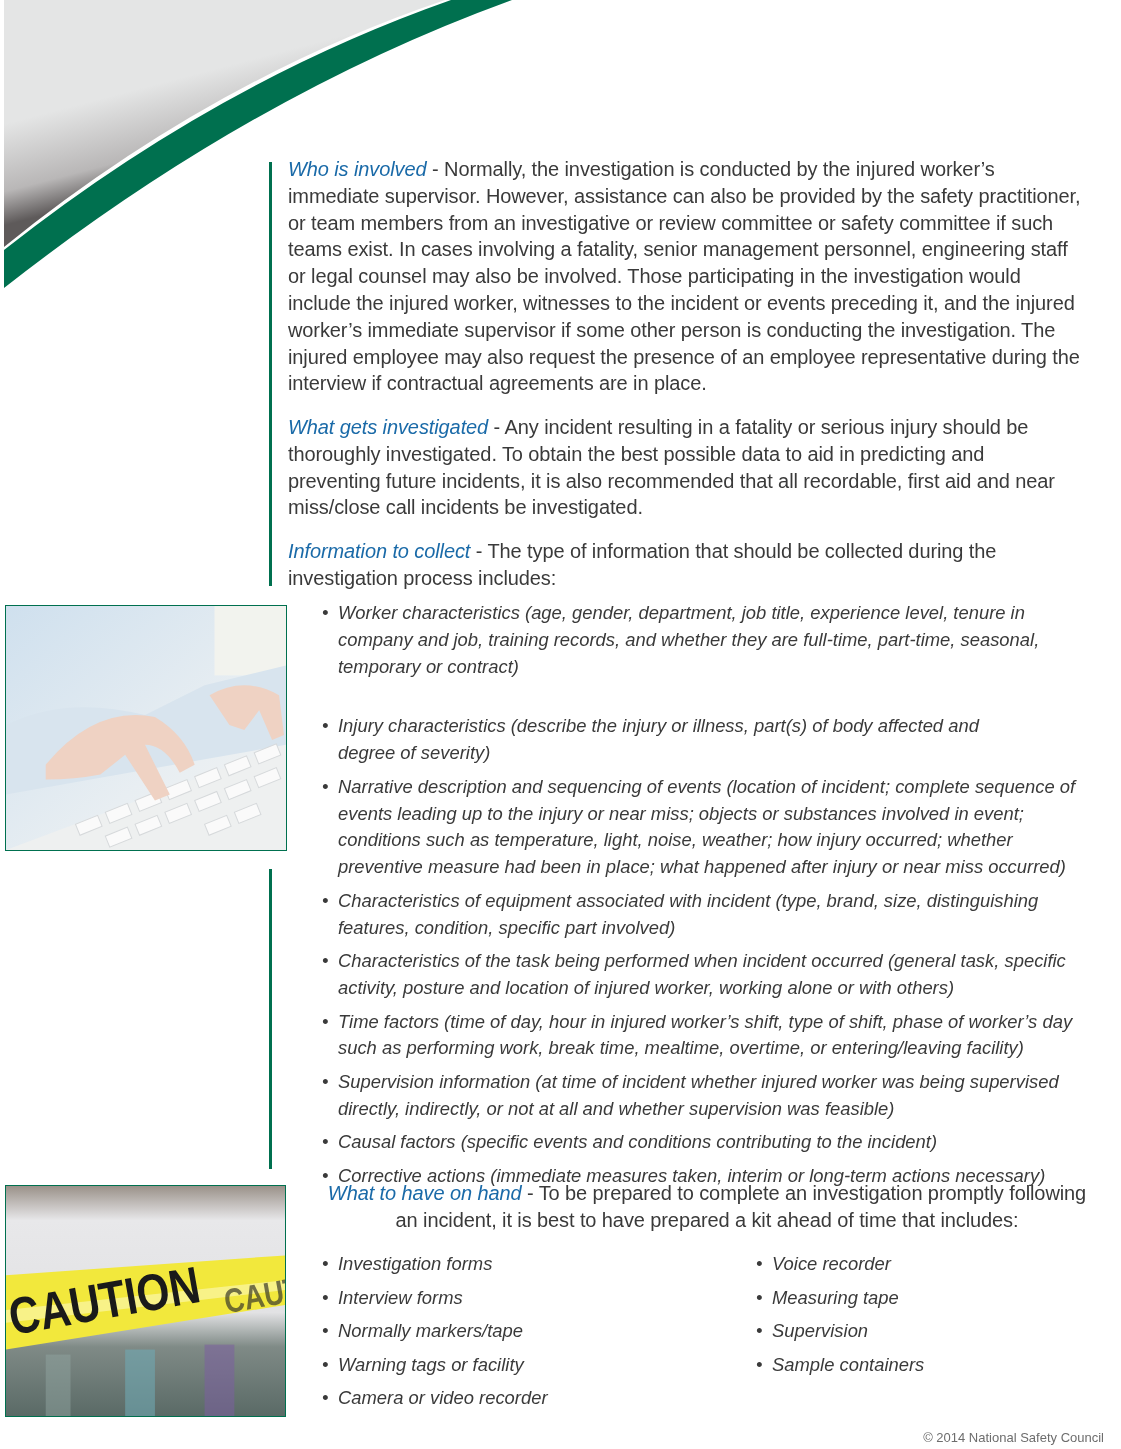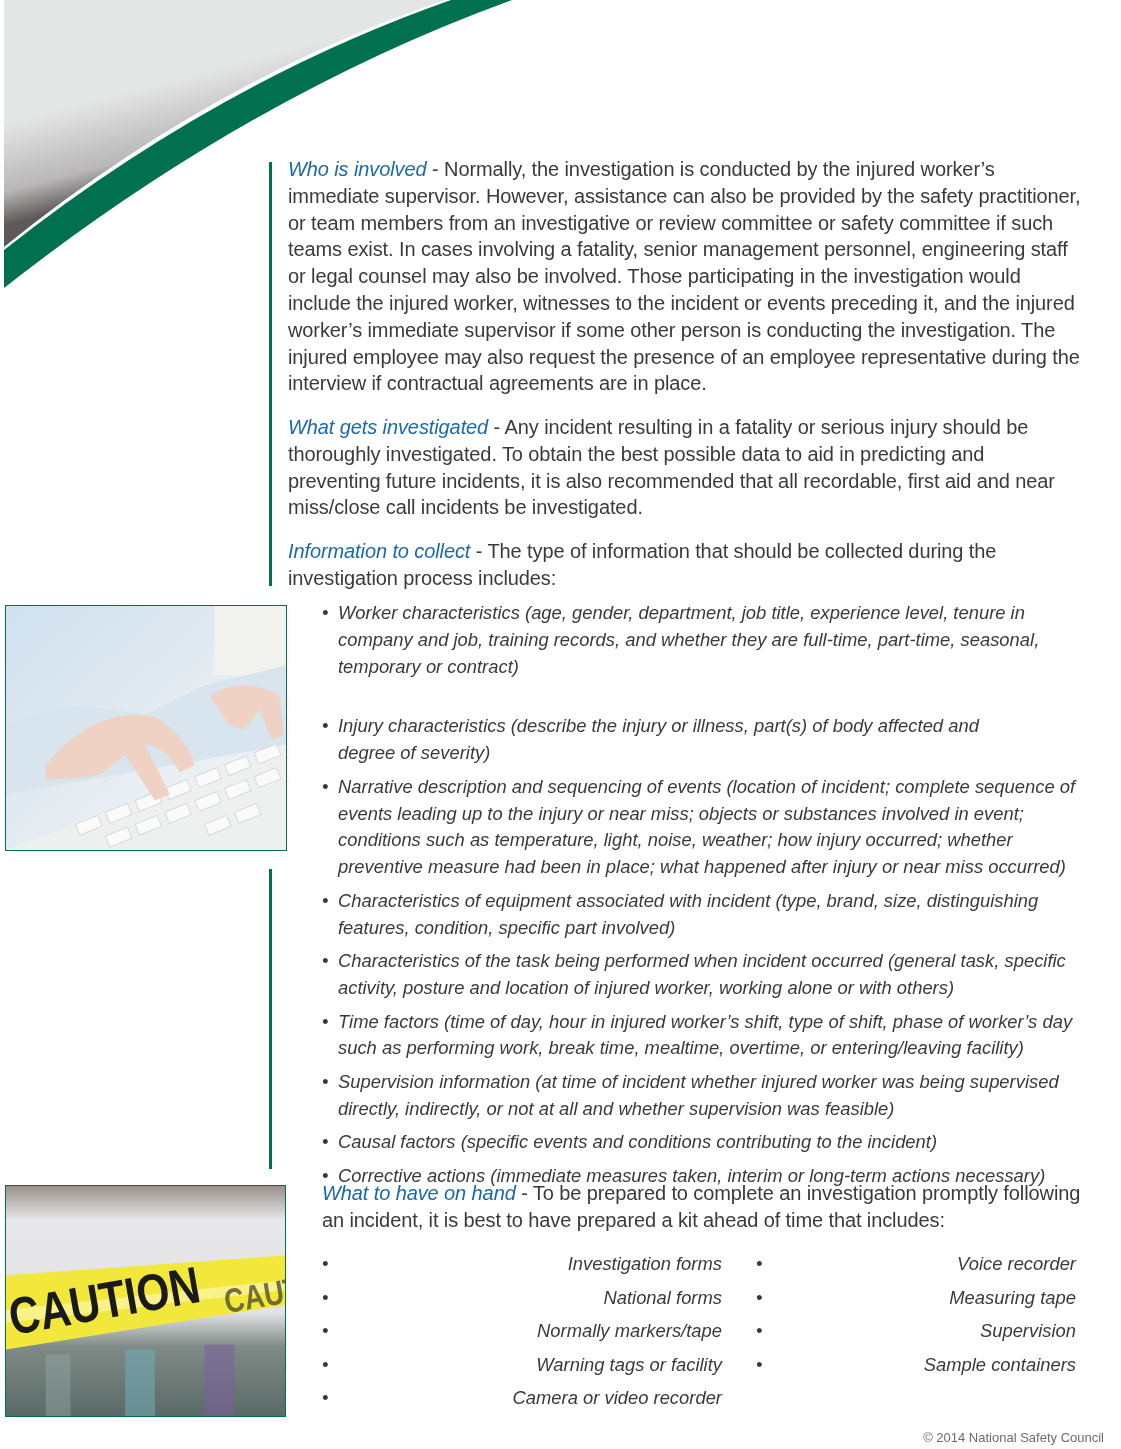--- a/index.html
+++ b/index.html
@@ -6,21 +6,21 @@
   body { width:1121px; height:1449px; position:relative; overflow:hidden;
          font-family:"Liberation Sans", sans-serif; color:#3a3a3a; }
   .swoosh { position:absolute; left:0; top:0; width:560px; height:300px; }
   .rule { position:absolute; left:269px; width:3px; background:#00704f; }
   .photo { position:absolute; left:5px; border:1.5px solid #00704f; box-sizing:border-box; overflow:hidden; }
   .para { position:absolute; font-size:20px; line-height:26.8px; letter-spacing:-0.1px; margin:0; }
   .para .head { color:#1a6aa8; font-style:italic; }
   ul.bullets { position:absolute; list-style:none; margin:0; padding:0; font-size:18.4px; line-height:26.8px; }
   ul.bullets li { position:relative; padding-left:16px; margin-bottom:6.8px;font-style:italic; }
   ul.bullets li::before { content:"•"; position:absolute; left:0; top:0; }
-  .kit li { margin-bottom:7.2px;text-align:right; }
+  .kit li { margin-bottom:7.2px; }
   .footer { position:absolute; right:17px; top:1430px; font-size:13px; color:#6d6d6d;text-align:right; }
 </style>
 </head>
 <body>
 
 <svg class="swoosh" viewBox="0 0 560 300" xmlns="http://www.w3.org/2000/svg">
   <defs>
     <linearGradient id="shade" x1="0" y1="0" x2="0.35" y2="0.75">
       <stop offset="0.55" stop-color="#e4e5e5"></stop>
       <stop offset="0.85" stop-color="#b9b7b7"></stop>
@@ -108,27 +108,27 @@
   <li style="padding-right:105px;margin-top:33px;">Injury characteristics (describe the injury or illness, part(s) of body affected and degree of severity)</li>
   <li>Narrative description and sequencing of events (location of incident; complete sequence of events leading up to the injury or near miss; objects or substances involved in event; conditions such as temperature, light, noise, weather; how injury occurred; whether preventive measure had been in place; what happened after injury or near miss occurred)</li>
   <li>Characteristics of equipment associated with incident (type, brand, size, distinguishing features, condition, specific part involved)</li>
   <li>Characteristics of the task being performed when incident occurred (general task, specific activity, posture and location of injured worker, working alone or with others)</li>
   <li>Time factors (time of day, hour in injured worker’s shift, type of shift, phase of worker’s day such as performing work, break time, mealtime, overtime, or entering/leaving facility)</li>
   <li>Supervision information (at time of incident whether injured worker was being supervised directly, indirectly, or not at all and whether supervision was feasible)</li>
   <li>Causal factors (specific events and conditions contributing to the incident)</li>
   <li>Corrective actions (immediate measures taken, interim or long-term actions necessary)</li>
 </ul>
 
-<p class="para" style="left:322px;top:1180px;width:770px;">
+<p class="para" style="left:322px;top:1180px;width:770px;text-align:center;">
   <span class="head">What to have on hand</span><span> - To be prepared to complete an investigation promptly following an incident, it is best to have prepared a kit ahead of time that includes:</span>
 </p>
 
 <ul class="bullets kit" style="left:322px;top:1251px;width:400px;">
   <li>Investigation forms</li>
-  <li>National forms</li>
+  <li>Interview forms</li>
   <li>Normally markers/tape</li>
   <li>Warning tags or facility</li>
   <li>Camera or video recorder</li>
 </ul>
 
 <ul class="bullets kit" style="left:756px;top:1251px;width:320px;">
   <li>Voice recorder</li>
   <li>Measuring tape</li>
   <li>Supervision</li>
   <li>Sample containers</li>

